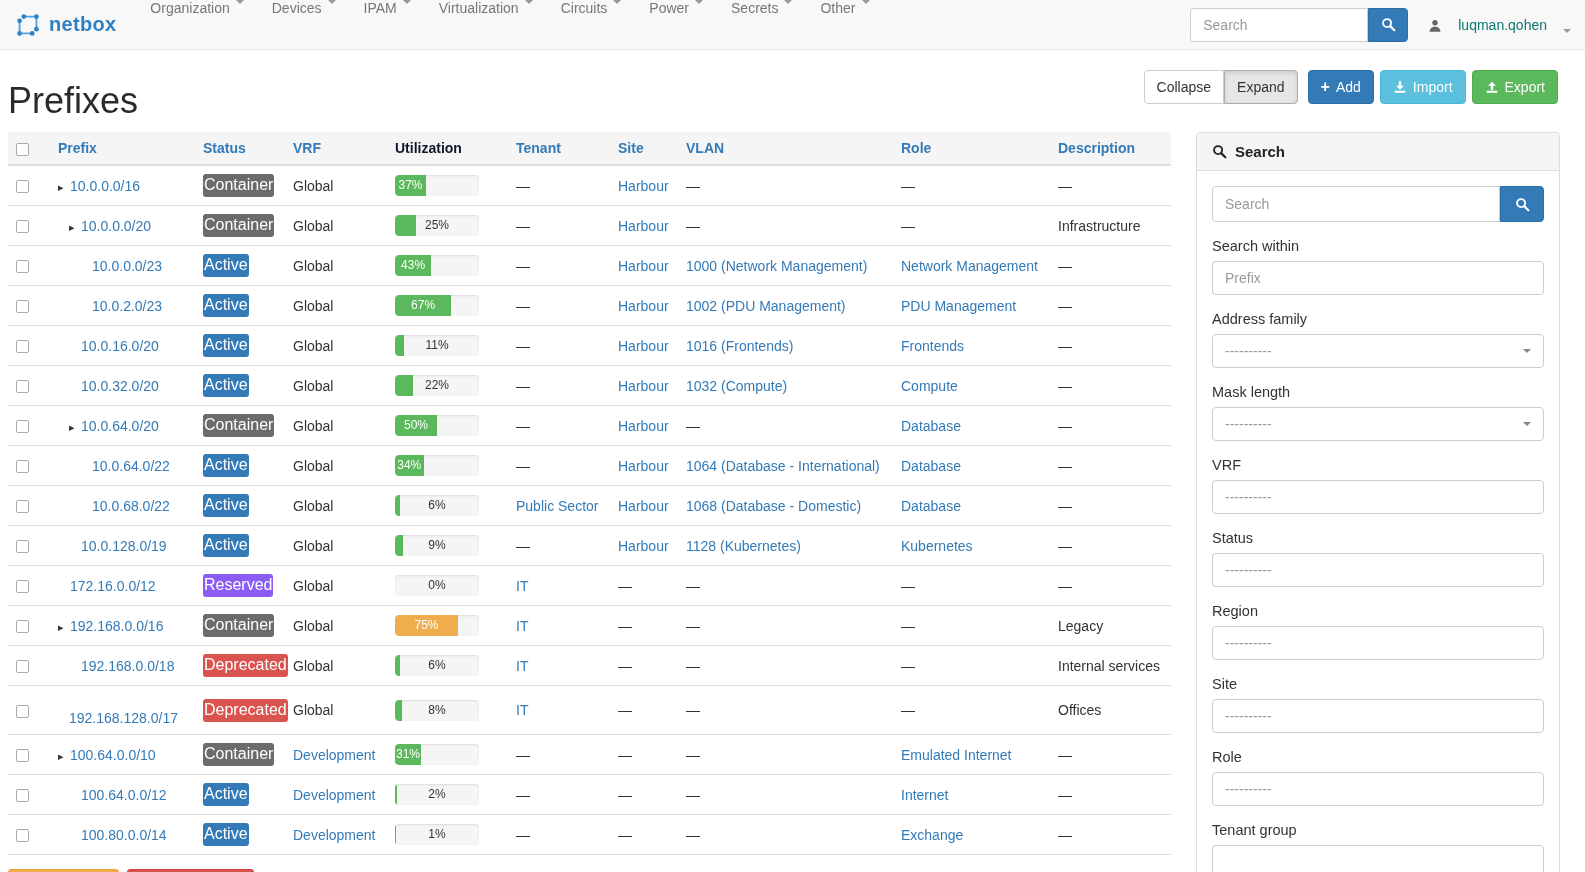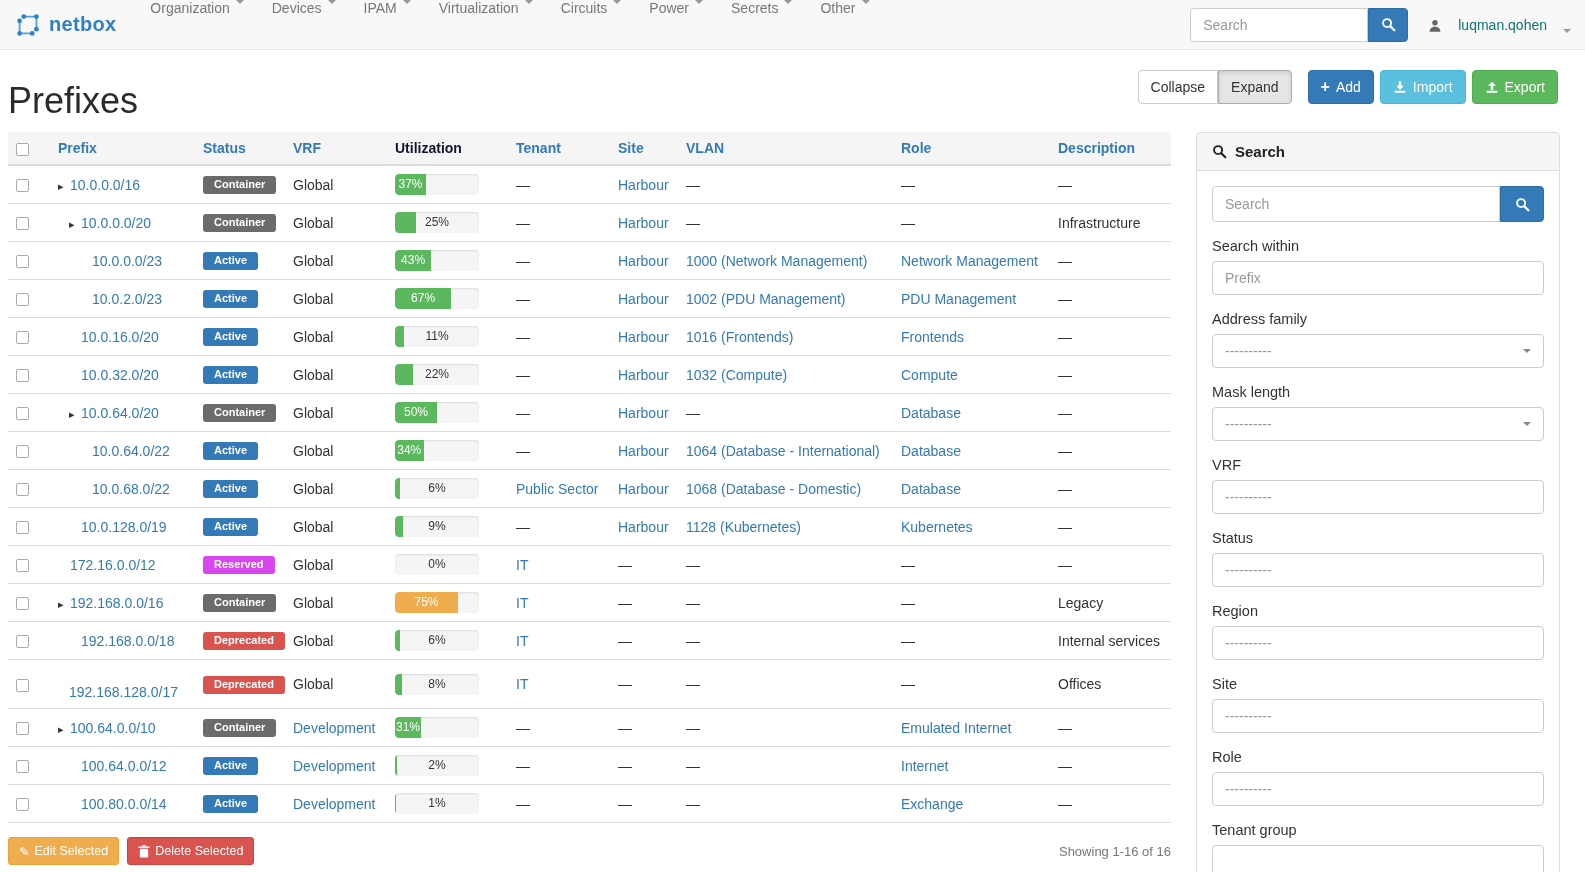--- a/index.html
+++ b/index.html
@@ -27,21 +27,21 @@
 
   
   .page-head { position:relative; padding:18px 0 0 8px; }
   h1.title { font-size:36px; font-weight:500; color:#2b2b2b; margin:12px 0 10px; }
   .toolbar { position:absolute; top:20px; right:27px; display:flex; gap:6px; }
   .btn { height:34px; padding:6px 12px; border-radius:4px; font-size:14px; cursor:pointer;
     display:flex; align-items:center; gap:6px; border:1px solid transparent; font-family:inherit; }
   .btn-default { background:#fff; border-color:#ccc; color:#333; border-radius:4px 0 0 4px; }
   .btn-default.active { background:#e6e6e6; border-color:#adadad; border-radius:0 4px 4px 0;
     box-shadow:inset 0 2px 4px rgba(0,0,0,.12); }
-  .btn-group { display:flex; margin-right:10px; }
+  .btn-group { display:flex; margin-right:4px; }
   .btn-primary { background:#337ab7; border-color:#2e6da4; color:#fff; }
   .btn-info    { background:#5bc0de; border-color:#46b8da; color:#fff; }
   .btn-success { background:#5cb85c; border-color:#4cae4c; color:#fff; }
   .plus-ico { font-weight:bold; font-size:16px; line-height:1; }
 
   
   .content { display:flex; padding-left:8px; align-items:flex-start; }
   .main { width:1163px; }
   .sidebar { width:364px; margin-left:25px; }
 
@@ -49,21 +49,21 @@
   table.prefix-table { width:1163px; border-collapse:collapse; table-layout:fixed;
     border-bottom:1px solid #ddd; }
   th { text-align:left; padding:8px; background:#f5f5f5; border-bottom:2px solid #ddd;
     font-size:14px; color:#337ab7; }
   th.plain { color:#0f172a; }
   td { padding:8px; border-top:1px solid #ddd; vertical-align:middle; font-size:14px; height:37px; }
   .dash { color:#333; }
   .chk { width:13px; height:13px; appearance:none; -webkit-appearance:none; border:1px solid #aaa;
     border-radius:2px; background:#fff; cursor:pointer; display:inline-block; vertical-align:middle; }
   .tree-spacer { display:inline-block; width:12px; color:#333; font-size:11px; }
-  .badge { display:inline-block; padding:3px 11px 4px; font-size:11px; font-weight:bold;
+  .badge { display:inline-block; padding:3px 1px 4px; font-size:16px; font-weight:normal;
     color:#fff; border-radius:3px; line-height:1; }
   .progress { width:84px; height:21px; background:#f5f5f5; border-radius:4px; position:relative;
     box-shadow:inset 0 1px 2px rgba(0,0,0,.1); overflow:hidden; }
   .progress .fill { height:100%; border-radius:4px 0 0 4px; color:#fff; font-size:12px;
     line-height:21px; text-align:center; white-space:nowrap; }
   .progress .out-label { position:absolute; left:0; right:0; top:0; text-align:center;
     font-size:12px; line-height:21px; color:#333; }
 
   
   .foot { display:flex; align-items:center; margin-top:14px; }
@@ -387,21 +387,21 @@
             </td>
             <td><span class="dash">—</span></td>
             <td><a href="#">Harbour</a></td>
             <td><a href="#">1128 (Kubernetes)</a></td>
             <td><a href="#">Kubernetes</a></td>
             <td><span class="dash">—</span></td>
           </tr>
           <tr>
             <td><input type="checkbox" class="chk" style=""></td>
             <td style="padding-left:8px"><span class="tree-spacer"></span><a href="#">172.16.0.0/12</a></td>
-            <td><span class="badge" style="background:#d946ef">Reserved</span></td>
+            <td><span class="badge" style="background:#8b5cf6">Reserved</span></td>
             <td><span>Global</span></td>
             <td>
               <div class="progress">
                 <span class="out-label">0%</span>
               </div>
             </td>
             <td><a href="#">IT</a></td>
             <td><span class="dash">—</span></td>
             <td><span class="dash">—</span></td>
             <td><span class="dash">—</span></td>

